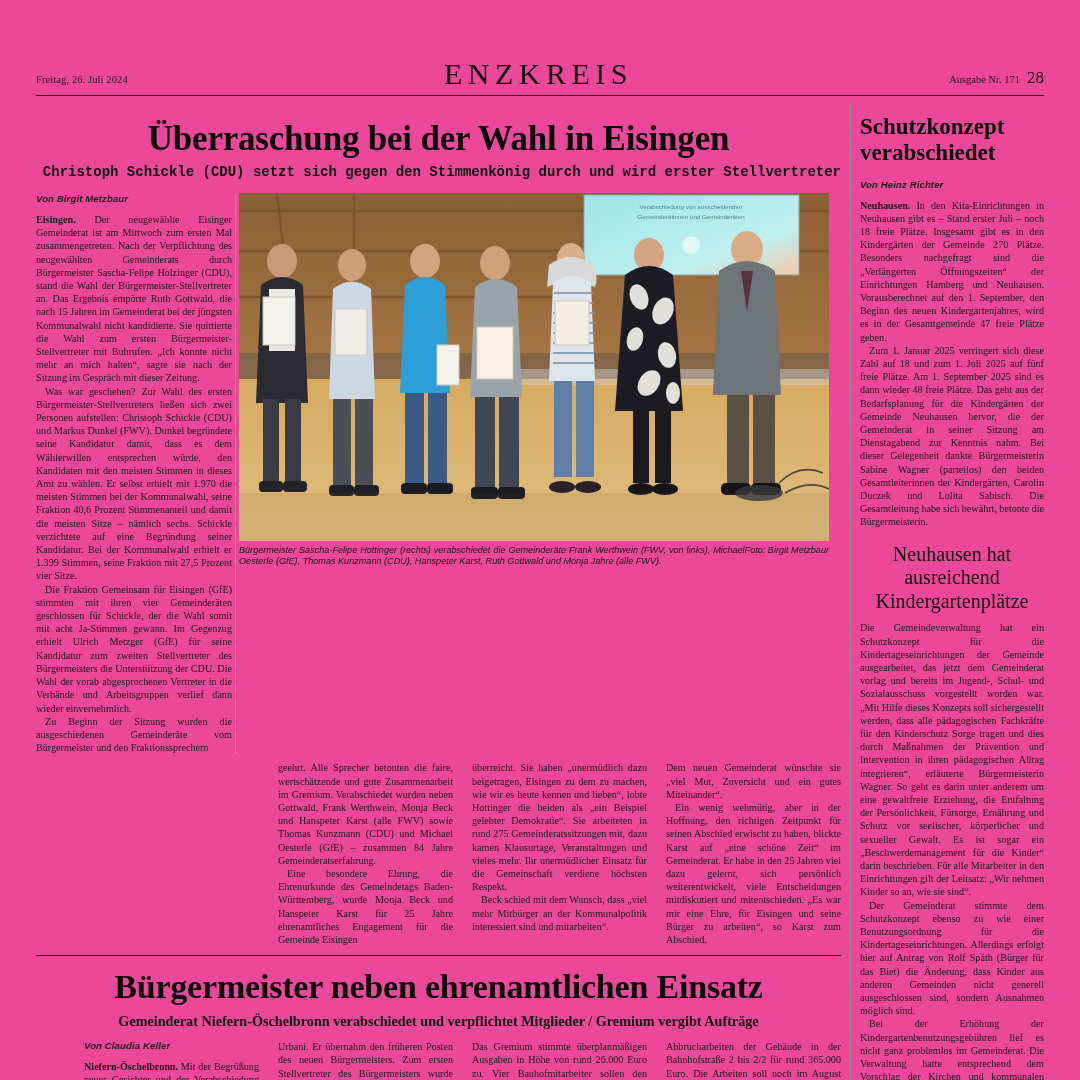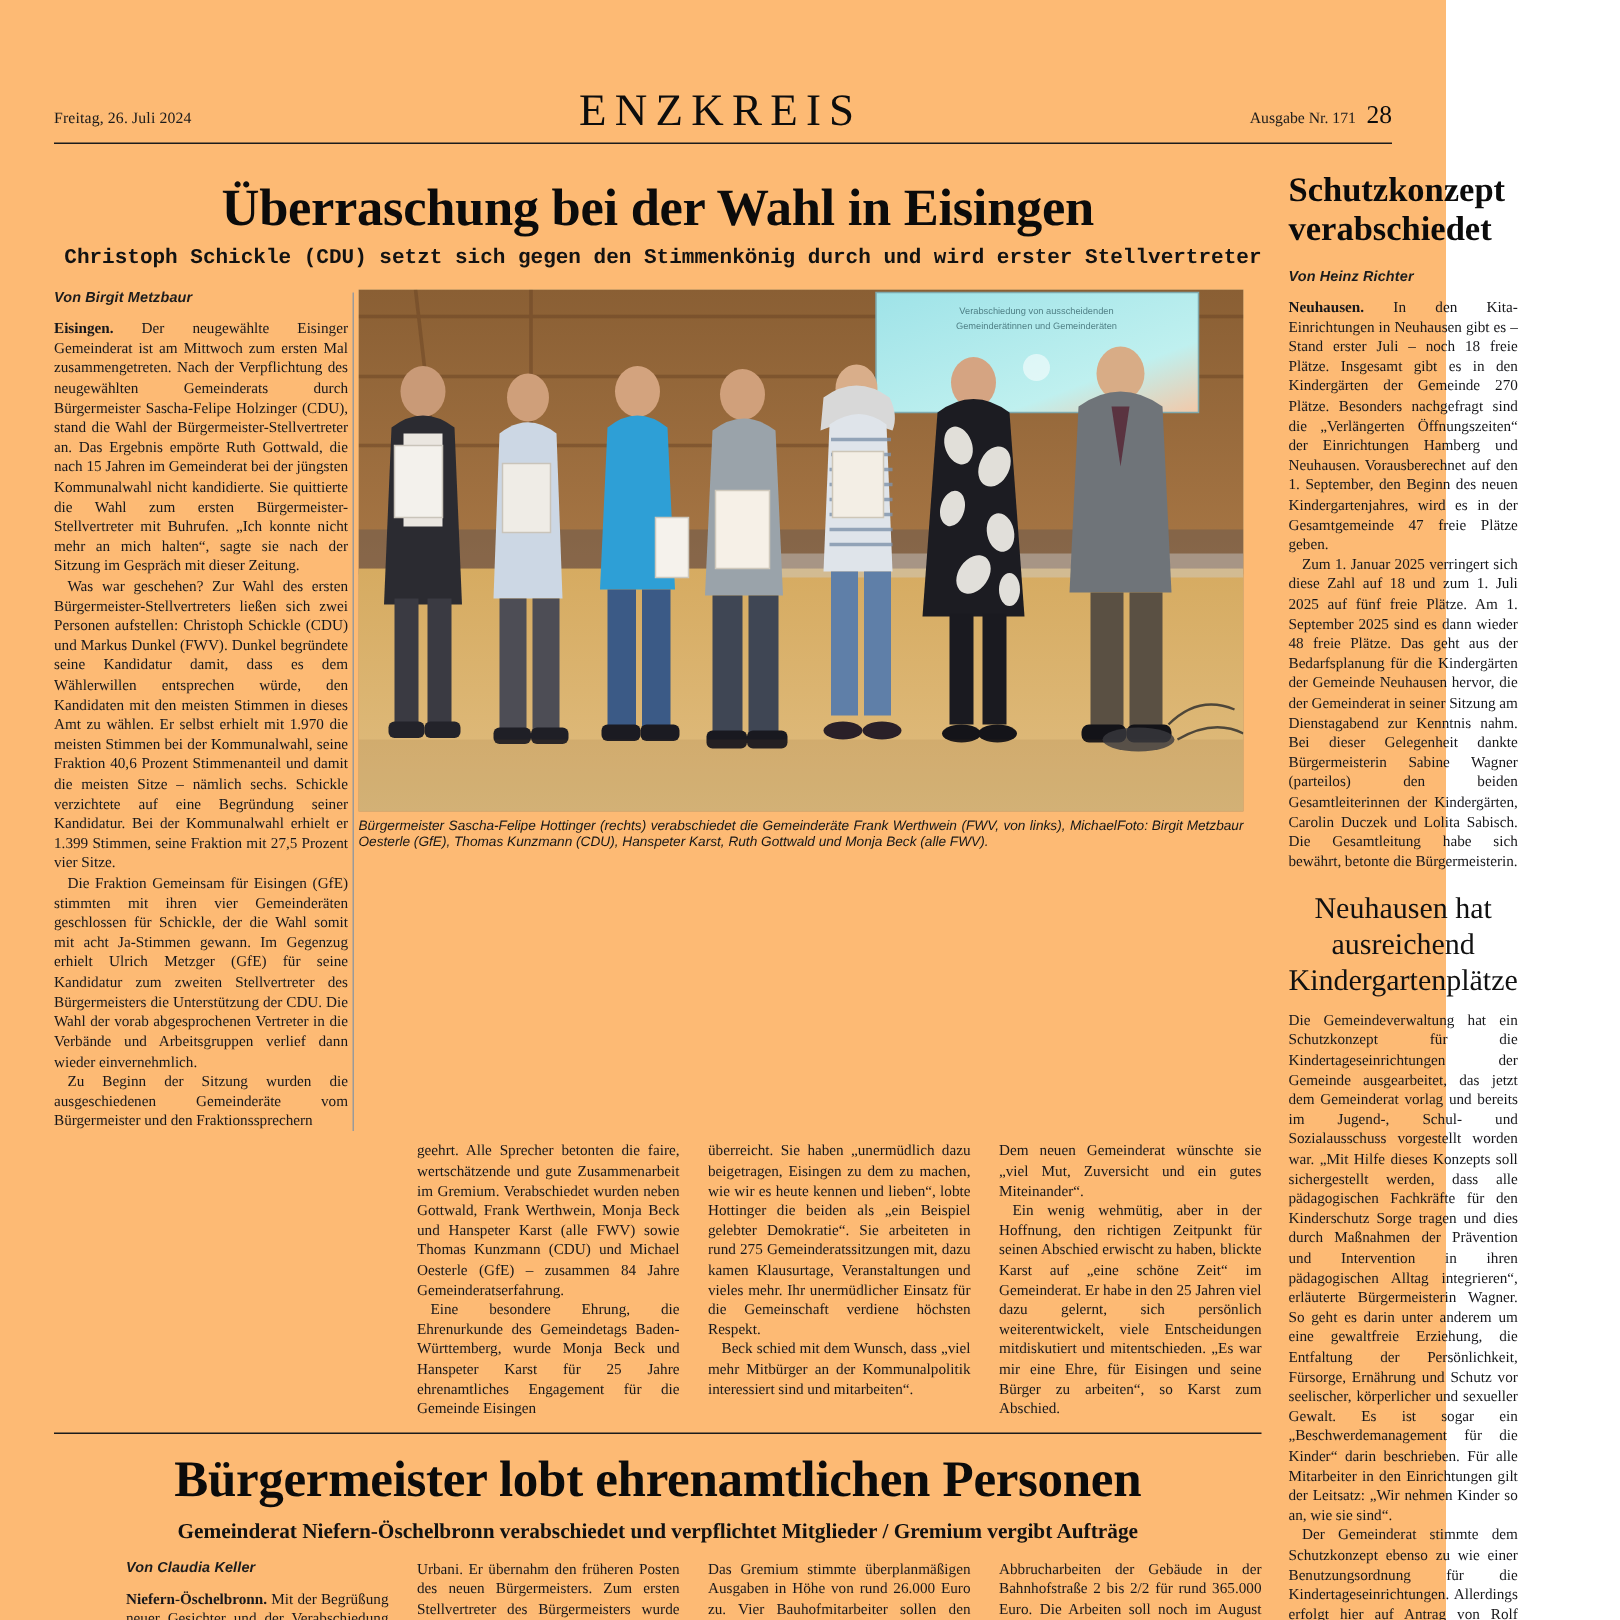--- a/index.html
+++ b/index.html
@@ -11,25 +11,25 @@
   body {
     width: 1080px;
     height: 1080px;
     overflow: hidden;
     font-family: "Liberation Serif", "DejaVu Serif", serif;
     color: #17171a;
     -webkit-font-smoothing: antialiased;
   }
   .page {
     position: relative;
-    width: 964px;
+    width: 1080px;
     height: 1080px;
     box-sizing: border-box;
     padding: 0 36px;
-    background: #fdba74;
+    background: #ec4899;
   }
 
   
   .masthead {
     display: flex;
     align-items: baseline;
     justify-content: space-between;
     padding-top: 56px;
     padding-bottom: 5px;
   }
@@ -403,21 +403,21 @@
 
                 <g stroke="#2b2b2b" stroke-width="1.6" fill="none" opacity="0.8">
                   <path d="M540 290 q20 -20 44 -10"></path>
                   <path d="M546 300 q24 -14 44 -4"></path>
                 </g>
                 <ellipse cx="520" cy="300" rx="24" ry="8" fill="#3a3a3e" opacity="0.8"></ellipse>
               </svg>
             </div>
             <div class="caption">
               <span class="credit">Foto: Birgit Metzbaur</span>
-              <span>Bürgermeister Sascha-Felipe Hottinger (rechts) verabschiedet die Gemeinderäte Frank Werthwein (FWV, von links), Michael Oesterle (GfE), Thomas Kunzmann (CDU), Hanspeter Karst, Ruth Gottwald und Monja Beck (alle FWV).</span>
+              <span>Bürgermeister Sascha-Felipe Hottinger (rechts) verabschiedet die Gemeinderäte Frank Werthwein (FWV, von links), Michael Oesterle (GfE), Thomas Kunzmann (CDU), Hanspeter Karst, Ruth Gottwald und Monja Jahre (alle FWV).</span>
             </div>
           </div>
         </div>
 
         <div class="cols" style="margin-top:7px;">
           <div class="col" style="visibility:hidden;"></div>
           <div class="col">
             <p class="body">geehrt. Alle Sprecher betonten die faire, wertschätzende und gute Zusammenarbeit im Gremium. Verabschiedet wurden neben Gottwald, Frank Werthwein, Monja Beck und Hanspeter Karst (alle FWV) sowie Thomas Kunzmann (CDU) und Michael Oesterle (GfE) – zusammen 84 Jahre Gemeinderatserfahrung.</p>
             <p class="body">Eine besondere Ehrung, die Ehrenurkunde des Gemeindetags Baden-Württemberg, wurde Monja Beck und Hanspeter Karst für 25 Jahre ehrenamtliches Engagement für die Gemeinde Eisingen</p>
           </div>
@@ -428,21 +428,21 @@
           <div class="col">
             <p class="body">Dem neuen Gemeinderat wünschte sie „viel Mut, Zuversicht und ein gutes Miteinander“.</p>
             <p class="body">Ein wenig wehmütig, aber in der Hoffnung, den richtigen Zeitpunkt für seinen Abschied erwischt zu haben, blickte Karst auf „eine schöne Zeit“ im Gemeinderat. Er habe in den 25 Jahren viel dazu gelernt, sich persönlich weiterentwickelt, viele Entscheidungen mitdiskutiert und mitentschieden. „Es war mir eine Ehre, für Eisingen und seine Bürger zu arbeiten“, so Karst zum Abschied.</p>
           </div>
         </div>
       </div>
 
       <hr class="section-rule">
 
       <div>
-        <h1 class="headline-2">Bürgermeister lobt ehrenamtlichen Personen</h1>
+        <h1 class="headline-2">Bürgermeister neben ehrenamtlichen Einsatz</h1>
         <h2 class="subhead-2">Gemeinderat Niefern-Öschelbronn verabschiedet und verpflichtet Mitglieder / Gremium vergibt Aufträge</h2>
 
         <div class="cols">
           <div class="col">
             <div class="byline">Von Claudia Keller</div>
             <p class="body"><b class="lead-town">Niefern-Öschelbronn.</b><span> Mit der Begrüßung neuer Gesichter und der Verabschiedung ausscheidender Gemeinderäte hat die jüngste Sitzung in Nieder-Öschenbronn begonnen. Bürgermeister Uwe Engelsberger (parteilos) dankte zunächst den ausscheidenden Gemeinderäten für ihre langjährige Tätigkeit. In der vergangenen Amtsperiode habe das Gremium in 124 Sitzungen und insgesamt 285 Stunden viele zukunftsweisende Entscheidungen getroffen. „Das sind eindrucksvolle Zahlen, hinter denen ein ehrenamtliches Engagement zum Nutzen unseres Gemeinwesens steht“, lobte Bürgermeister Engelsberger.</span></p>
 
           </div>
 
           <div class="col">

